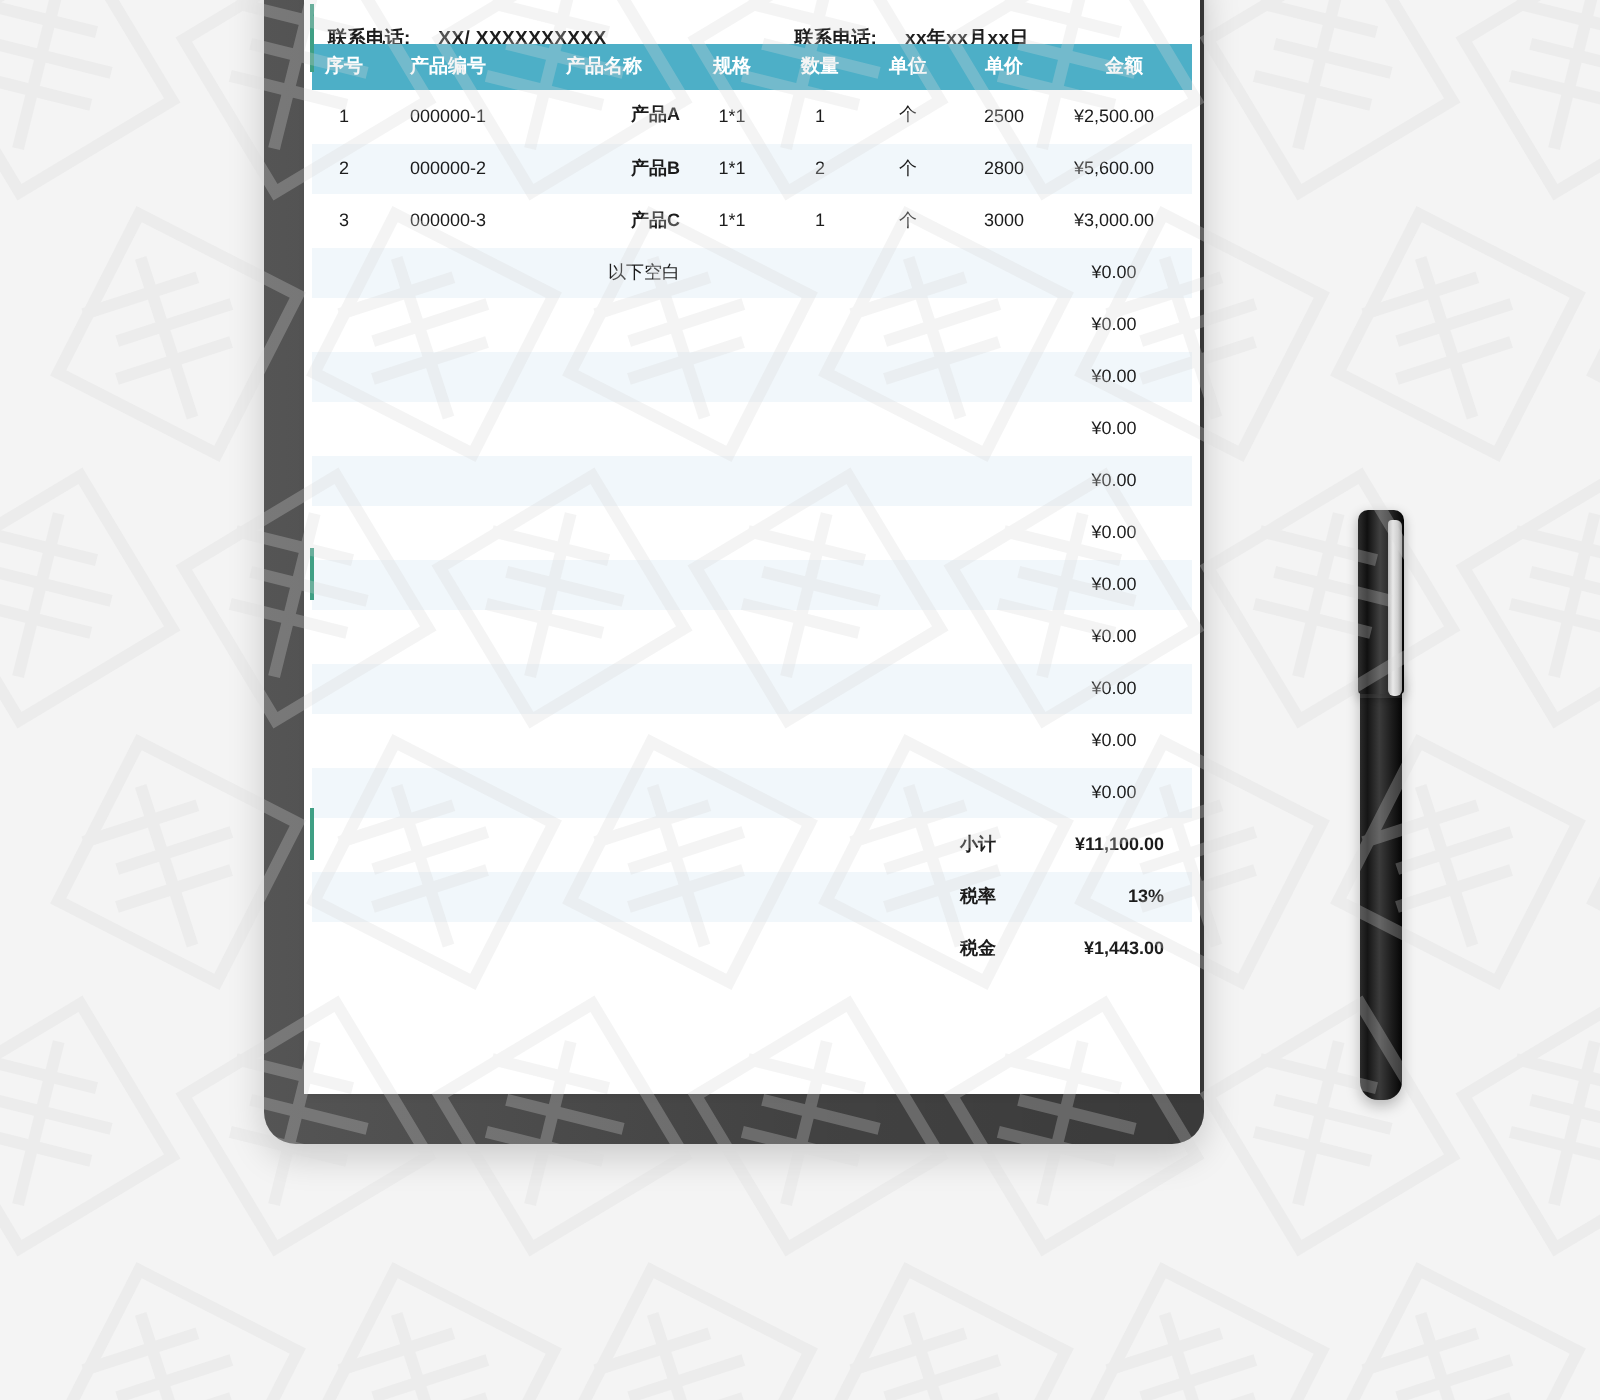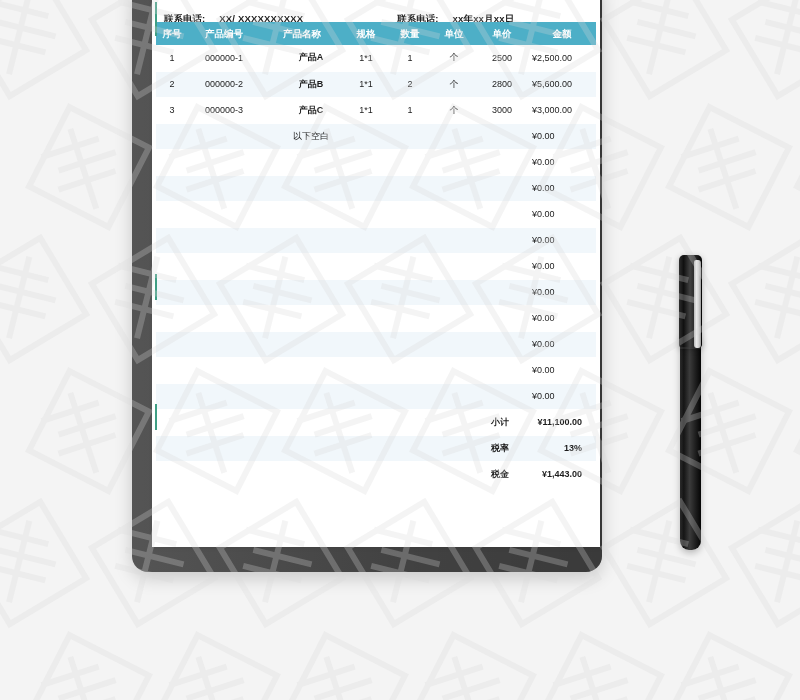--- a/index.html
+++ b/index.html
@@ -114,32 +114,32 @@
     text-align: center;
     white-space: nowrap;
     font-size: 9px;
     border-bottom: 1px solid #ffffff;
   }
   tbody tr.odd  td { background: #ffffff; }
   tbody tr.even td { background: #f1f7fb; }
 
   td.c-no    { width: 32px; }
   td.c-code  { width: 72px; }
-  td.c-name  { width: 84px; text-align: center; padding-left: 22px; font-weight: bold; }
+  td.c-name  { width: 84px; text-align: right; padding-left: 22px; font-weight: bold; }
   td.c-spec  { width: 44px; }
   td.c-qty   { width: 44px; }
   td.c-unit  { width: 44px; }
   td.c-price { width: 52px; }
-  td.c-amt   { width: 68px; text-align: left; padding-right: 14px; }
+  td.c-amt   { width: 68px; text-align: center; padding-right: 14px; }
 
   td.blank-note { font-weight: normal; }
 
   
   tr.summary td { font-weight: bold; }
-  td.sum-label { text-align: center; padding-right: 8px; font-weight: bold; }
+  td.sum-label { text-align: left; padding-right: 8px; font-weight: bold; }
   td.sum-value { text-align: right; padding-right: 14px; font-weight: bold; }
 
   
   #pen {
     position: absolute;
     left: 676px; top: 255px;
     width: 30px; height: 295px;
     z-index: 30;
   }
   .pen-body {

